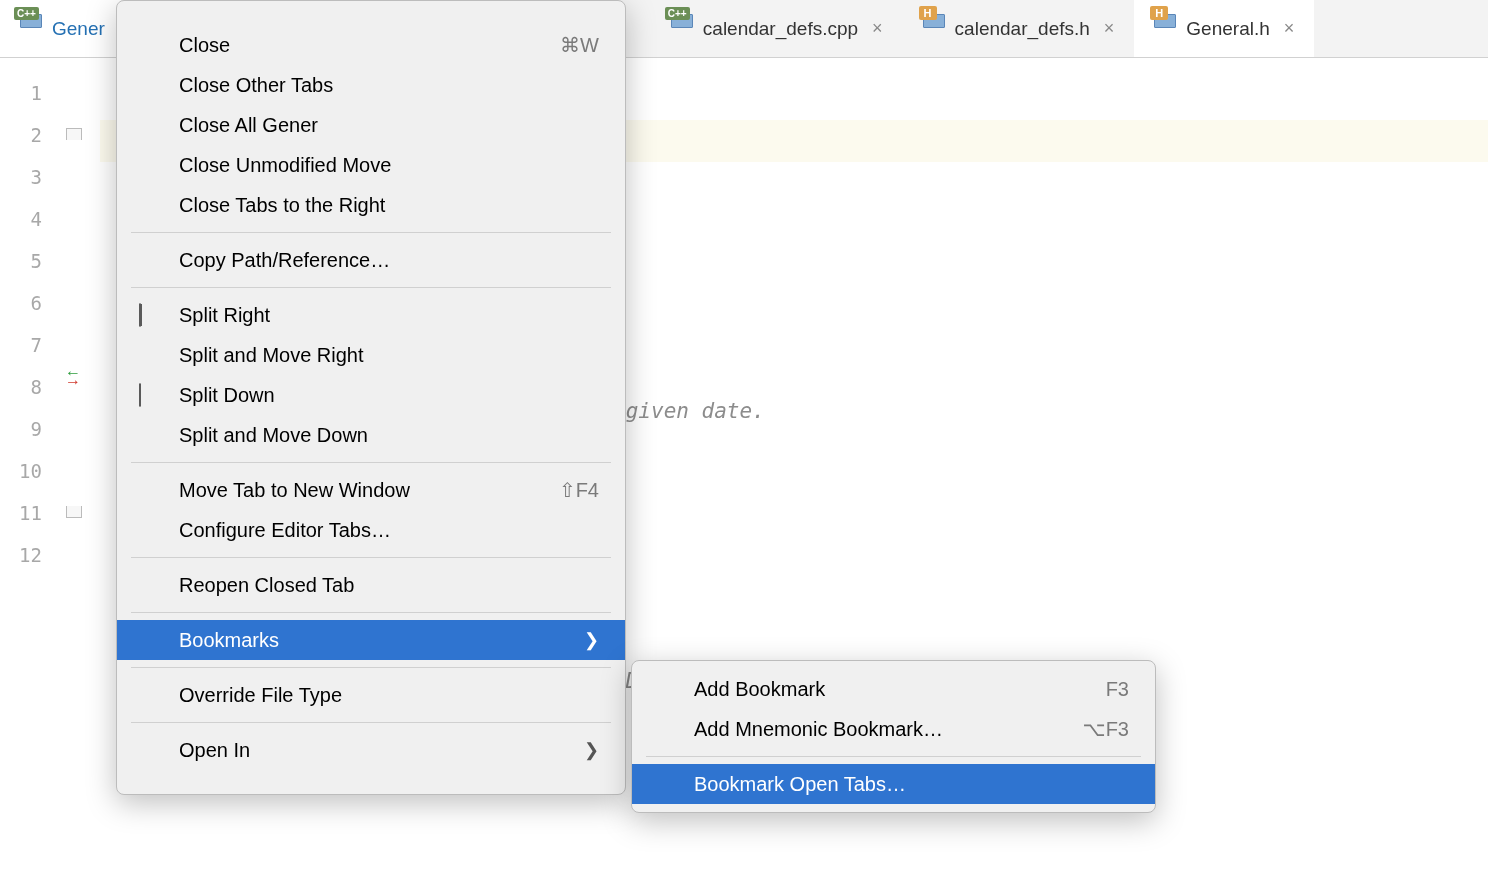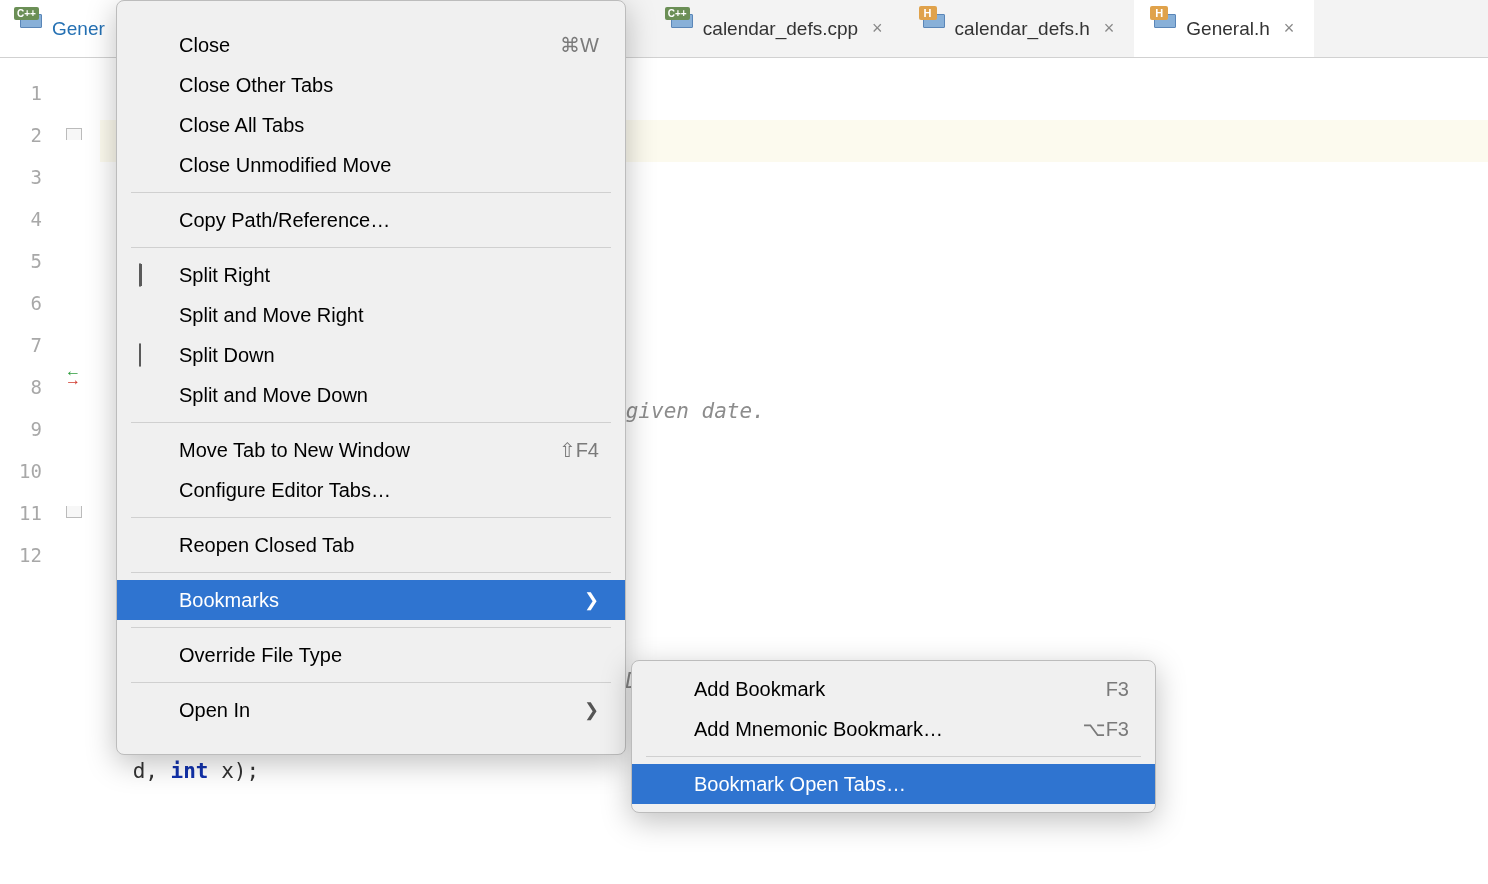--- a/index.html
+++ b/index.html
@@ -310,24 +310,27 @@
 
 <div class="context-menu">
   <div class="menu-item">
     <span class="label">Close</span>
     <span class="shortcut">⌘W</span>
   </div>
   <div class="menu-item">
     <span class="label">Close Other Tabs</span>
   </div>
   <div class="menu-item">
-    <span class="label">Close All Tabs</span>
+    <span class="label">Close All Gener</span>
   </div>
   <div class="menu-item">
     <span class="label">Close Unmodified Move</span>
+  </div>
+  <div class="menu-item">
+    <span class="label">Close Tabs to the Right</span>
   </div>
   <div class="menu-sep"></div>
   <div class="menu-item">
     <span class="label">Copy Path/Reference…</span>
   </div>
   <div class="menu-sep"></div>
   <div class="menu-item">
     <span class="menu-icon-slot"><span class="split-right-icon"></span></span>
     <span class="label">Split Right</span>
   </div>

